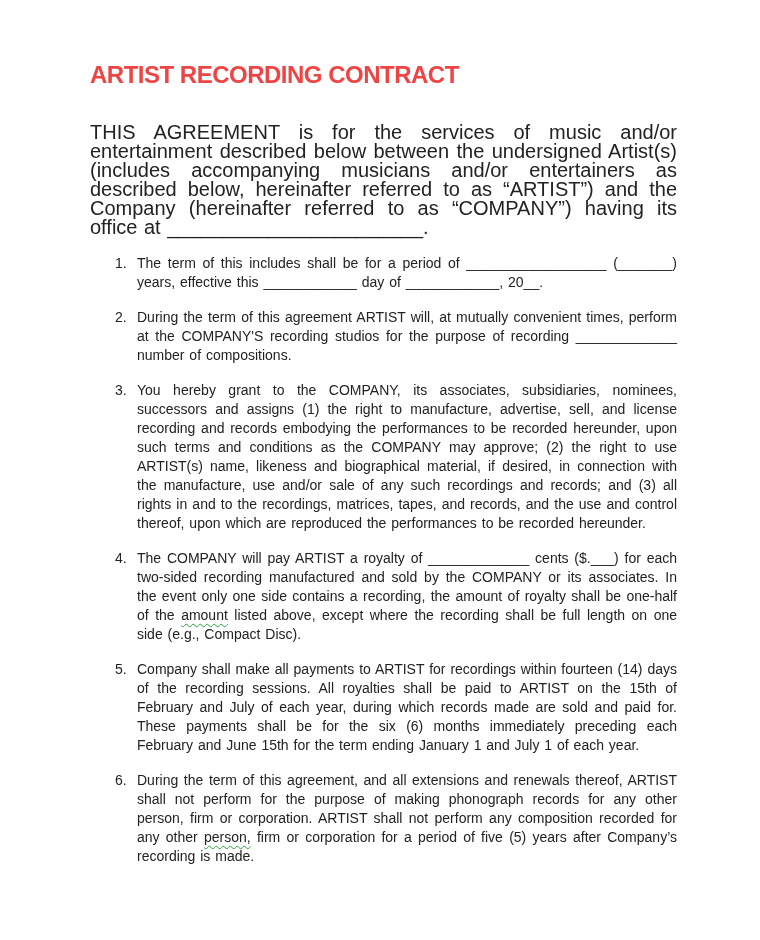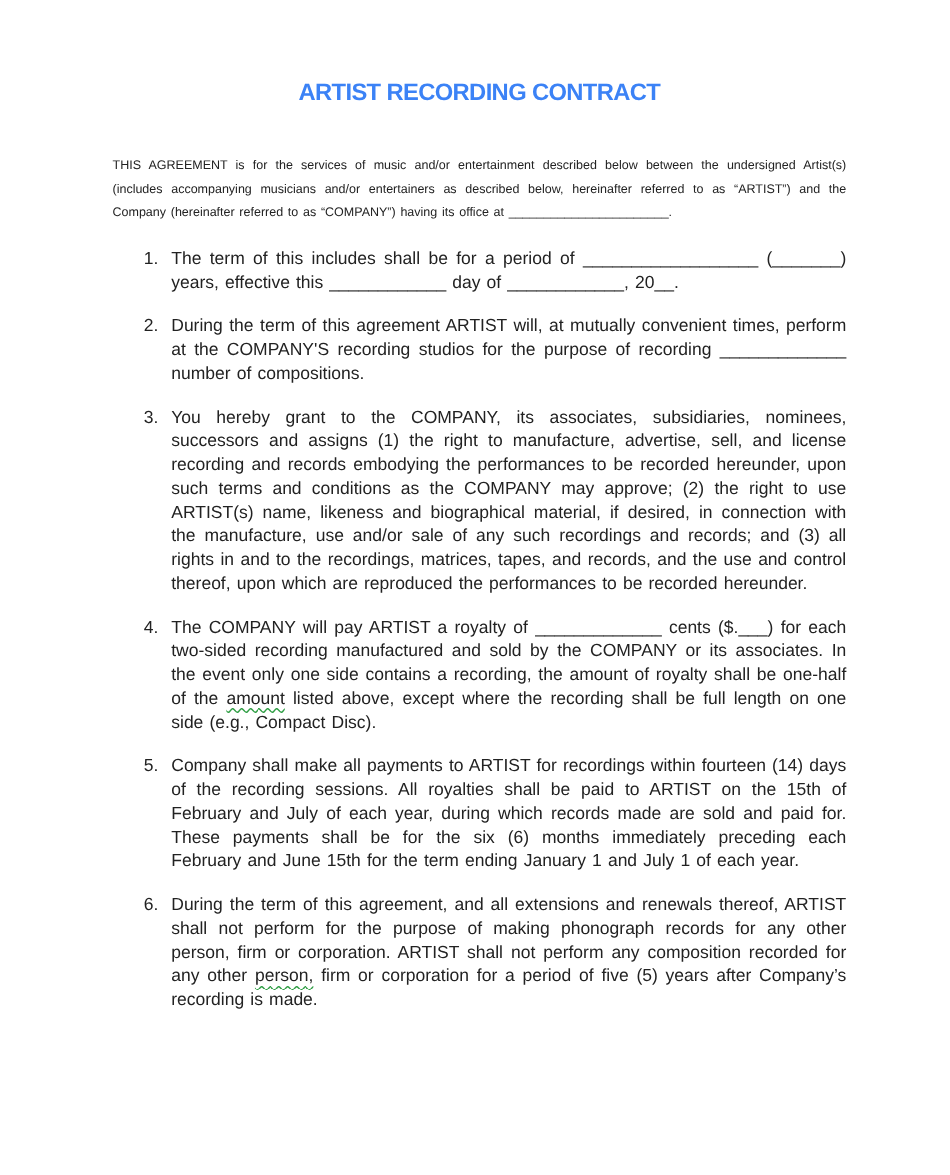--- a/index.html
+++ b/index.html
@@ -16,30 +16,30 @@
   }
   .page {
     box-sizing: border-box;
     width: 760px;
     height: 940px;
     padding: 58px 83px 0 90px;
     background: #ffffff;
   }
   .doc-title {
     margin: 0 0 31px 0;
-    font-size: 19px;
+    font-size: 24px;
     font-weight: 700;
-    text-align: center;
+    text-align: left;
     letter-spacing: -0.5px;
-    color: #3b82f6;
+    color: #ef4444;
     line-height: 34px;
   }
   .intro {
     margin: 0 0 17px 0;
-    font-size: 10px;
+    font-size: 20px;
     line-height: 19px;
     text-align: justify;
     word-spacing: 1px;
   }
   .clauses {
     list-style: none;
     margin: 0;
     padding: 0;
   }
   .clause {

